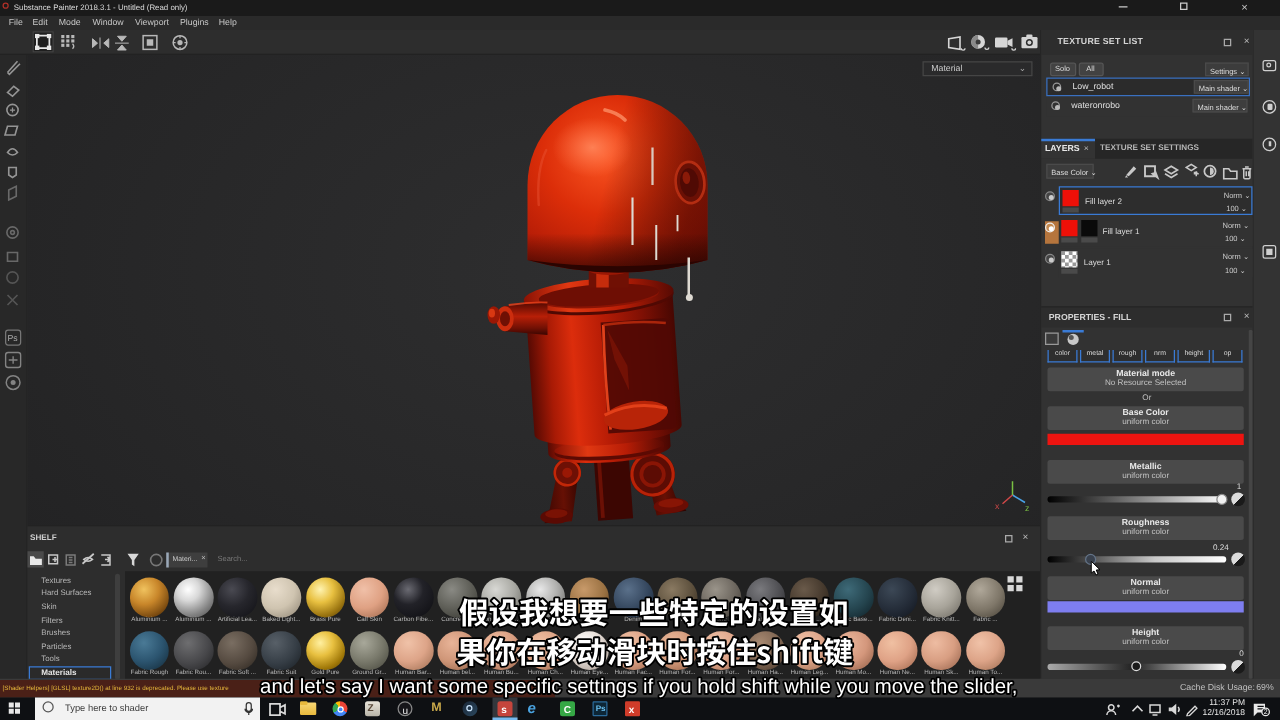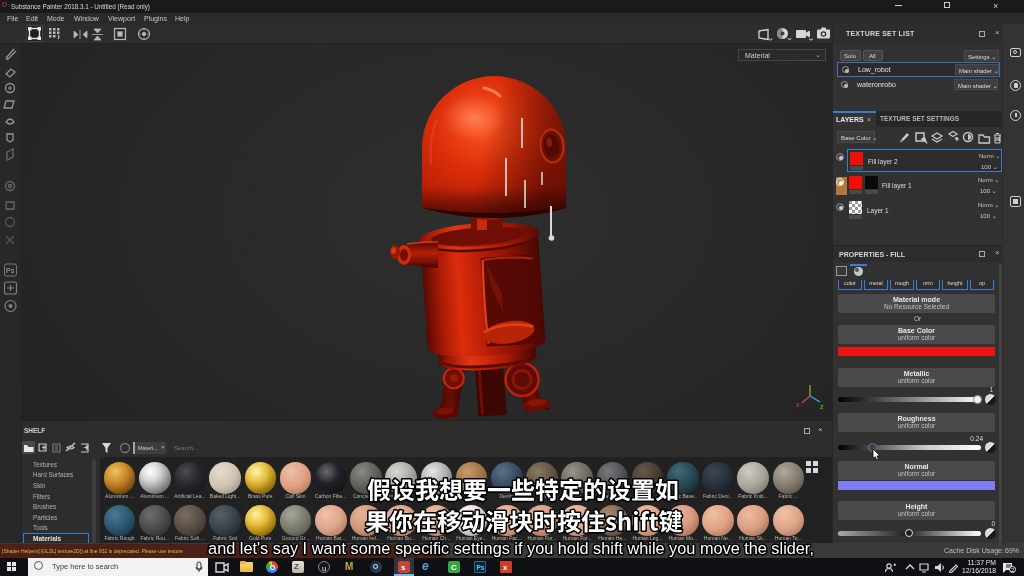--- a/index.html
+++ b/index.html
@@ -553,21 +553,21 @@
 
 <div class="abs" id="taskbar" style="left:0;top:558px;width:1024px;height:18px;background:#0e1013;">
 
   <div class="abs" style="left:7px;top:4px;width:4px;height:4px;background:#e8e8e8;"></div>
   <div class="abs" style="left:12px;top:4px;width:4px;height:4px;background:#e8e8e8;"></div>
   <div class="abs" style="left:7px;top:9px;width:4px;height:4px;background:#e8e8e8;"></div>
   <div class="abs" style="left:12px;top:9px;width:4px;height:4px;background:#e8e8e8;"></div>
 
   <div class="abs" style="left:28px;top:0;width:180px;height:18px;background:#f2f2f2;">
     <div class="abs" style="left:6px;top:3px;width:9px;height:9px;border:1.5px solid #555;border-radius:50%;"></div>
-    <span class="abs" style="left:24px;top:4px;font-size:7.5px;color:#3c3c3c;">Type here to search</span>
+    <span class="abs" style="left:24px;top:4px;font-size:7.5px;color:#3c3c3c;">Type here to shader</span>
     <svg class="abs" style="left:166px;top:3px" width="10" height="12">
           <path d="M5 1 a2 2 0 0 1 2 2 v3 a2 2 0 0 1 -4 0 v-3 a2 2 0 0 1 2-2 Z M2 6 a3 3 0 0 0 6 0 M5 9 v2" fill="none" stroke="#333" stroke-width="1"></path>
         </svg>
   </div>
 
   <svg class="abs" style="left:215px;top:2.5px;" width="14" height="13">
         <path d="M1 2 h8 v9 h-8 Z M9 5 l4-2 v7 l-4-2" fill="none" stroke="#d8d8d8" stroke-width="1.4"></path>
       </svg>
   <div class="abs" style="left:240px;top:4px;width:13px;height:10px;background:linear-gradient(#f8d775,#e8b93c);border-radius:1px;"></div>
       <div class="abs" style="left:240px;top:3px;width:6px;height:3px;background:#e8b93c;border-radius:1px;"></div>

